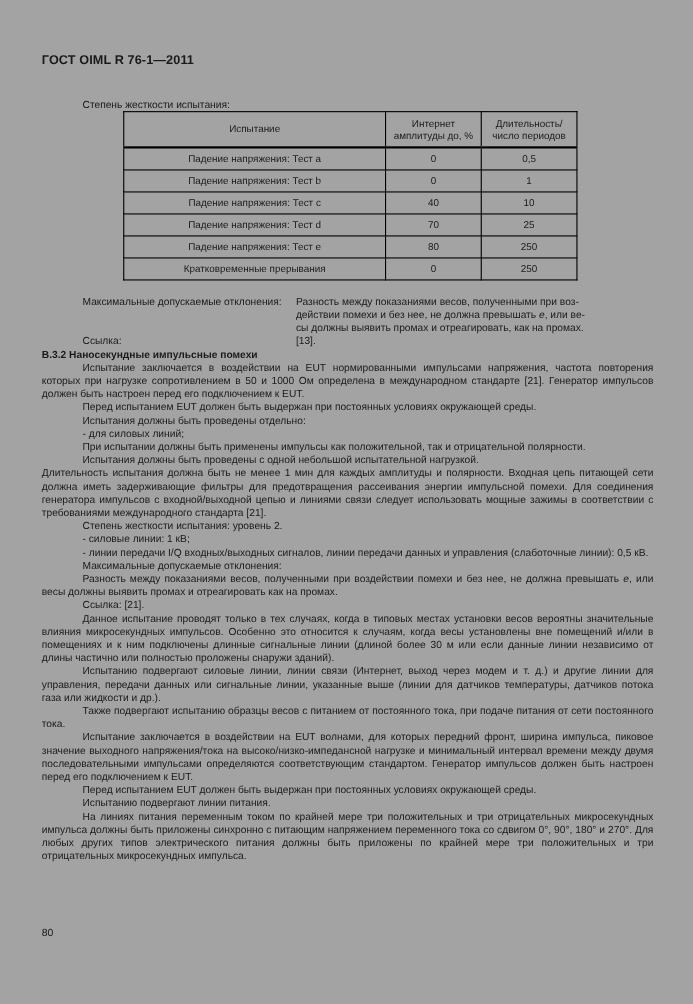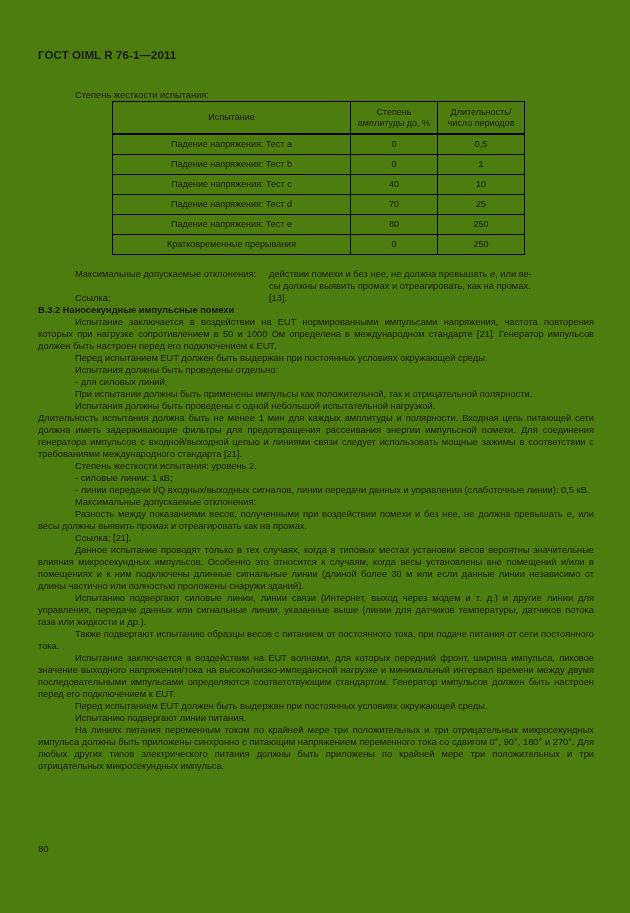--- a/index.html
+++ b/index.html
@@ -9,21 +9,21 @@
     background: #ffffff;
   }
   body {
     font-family: "Liberation Sans", sans-serif;
     color: #1a1a1a;
   }
   .page {
     position: relative;
     width: 630px;
     height: 913px;
-    background: #4d7c0f;
+    background: #a3a3a3;
     overflow: hidden;
     box-sizing: border-box;
   }
   .content {
     position: absolute;
     left: 38px;
     top: 0;
     width: 556px;
   }
 
@@ -140,21 +140,21 @@
     <div class="doc-header">ГОСТ OIML R 76-1—2011</div>
 
     <div class="intro-line">Степень жесткости испытания:</div>
 
     <div class="table-wrap">
       <table class="levels">
         <thead>
           <tr>
             <th class="col-test">Испытание</th>
             <th class="col-amp">
-              <span>Степень</span><br>
+              <span>Интернет</span><br>
               <span>амплитуды до, %</span>
             </th>
             <th class="col-dur">
               <span>Длительность/</span><br>
               <span>число периодов</span>
             </th>
           </tr>
         </thead>
         <tbody>
           <tr>
@@ -188,20 +188,21 @@
             <td>250</td>
           </tr>
         </tbody>
       </table>
     </div>
 
     <div class="defs">
       <div class="def-row">
         <div class="def-label">Максимальные допускаемые отклонения:</div>
         <div class="def-value">
+          <p>Разность между показаниями весов, полученными при воз-</p>
           <p><span>действии помехи и без нее, не должна превышать </span><span class="ital">e</span><span>, или ве-</span></p>
           <p>сы должны выявить промах и отреагировать, как на промах.</p>
         </div>
       </div>
       <div class="def-row">
         <div class="def-label">Ссылка:</div>
         <div class="def-value">[13].</div>
       </div>
     </div>
 

